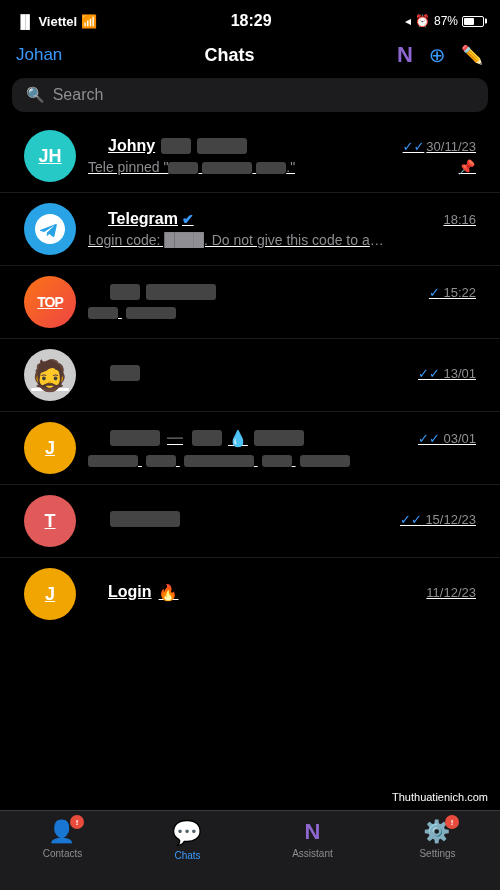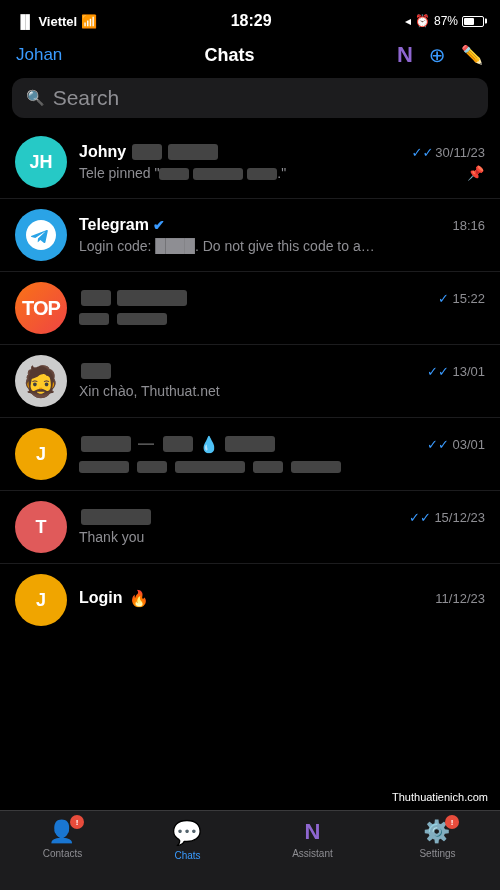--- a/index.html
+++ b/index.html
@@ -109,36 +109,37 @@
       align-items: center;
       padding: 8px 14px;
       gap: 8px;
     }
     .search-icon {
       color: #8e8e93;
       font-size: 15px;
     }
     .search-text {
       color: #8e8e93;
-      font-size: 21px;
+      font-size: 16px;
     }
 
     
     .chat-list {
       flex: 1;
       overflow-y: auto;
     }
 
     .chat-item {
       display: flex;
       align-items: center;
-      padding: 10px 15px;
+      padding: 10px 24px;
       border-bottom: 0.5px solid #1c1c1e;
       cursor: pointer;
       min-height: 72px;
+      text-decoration: underline;
     }
 
     .avatar {
       width: 52px;
       height: 52px;
       border-radius: 50%;
       flex-shrink: 0;
       display: flex;
       align-items: center;
       justify-content: center;
@@ -166,20 +167,21 @@
 
     .chat-content {
       flex: 1;
       min-width: 0;
     }
     .chat-header-row {
       display: flex;
       justify-content: space-between;
       align-items: center;
       margin-bottom: 4px;
+      margin-left: 20px;
     }
     .chat-name {
       font-size: 16px;
       font-weight: 600;
       color: #fff;
       display: flex;
       align-items: center;
       gap: 4px;
     }
     .chat-name .verified {
@@ -367,21 +369,21 @@
         <div class="chat-time">18:16</div>
       </div>
       <div class="chat-preview">
         Login code: ████. Do not give this code to anyone, even if they say they...
       </div>
     </div>
   </div>
 
   <div class="chat-item">
     <div class="avatar avatar-top">
-      <span style="color:#fff; font-size:20px; font-weight:900; letter-spacing:-1px;">TOP</span>
+      <span style="color:#fff; font-size:14px; font-weight:900; letter-spacing:-1px;">TOP</span>
     </div>
     <div class="chat-content">
       <div class="chat-header-row">
         <div class="chat-name">
           <span class="blur-box blur-sm" style="height:16px;"></span>
           <span class="blur-box blur-lg" style="height:16px;"></span>
         </div>
         <div class="chat-time">
           <span style="color:#3a9bff;">✓</span> 15:22
         </div>
@@ -398,23 +400,20 @@
       <span style="font-size:30px;">🧔</span>
     </div>
     <div class="chat-content">
       <div class="chat-header-row">
         <div class="chat-name">
           <span class="blur-box blur-sm" style="height:16px;"></span>
         </div>
         <div class="chat-time">
           <span style="color:#3a9bff;">✓✓</span> 13/01
         </div>
-      </div>
-      <div class="chat-preview">
-        Xin chào, Thuthuat.net
       </div>
     </div>
   </div>
 
   <div class="chat-item">
     <div class="avatar avatar-j">J</div>
     <div class="chat-content">
       <div class="chat-header-row">
         <div class="chat-name">
           <span class="blur-box blur-md" style="height:16px;"></span>
@@ -441,21 +440,20 @@
     <div class="avatar avatar-t">T</div>
     <div class="chat-content">
       <div class="chat-header-row">
         <div class="chat-name">
           <span class="blur-box blur-lg" style="height:16px;"></span>
         </div>
         <div class="chat-time">
           <span style="color:#3a9bff;">✓✓</span> 15/12/23
         </div>
       </div>
-      <div class="chat-preview">Thank you</div>
     </div>
   </div>
 
   <div class="chat-item" style="border-bottom:none;">
     <div class="avatar avatar-j" style="background:#f0a500;">J</div>
     <div class="chat-content">
       <div class="chat-header-row">
         <div class="chat-name">
           <span>Login</span>
           <span style="font-size:16px; margin-left:3px;">🔥</span>

